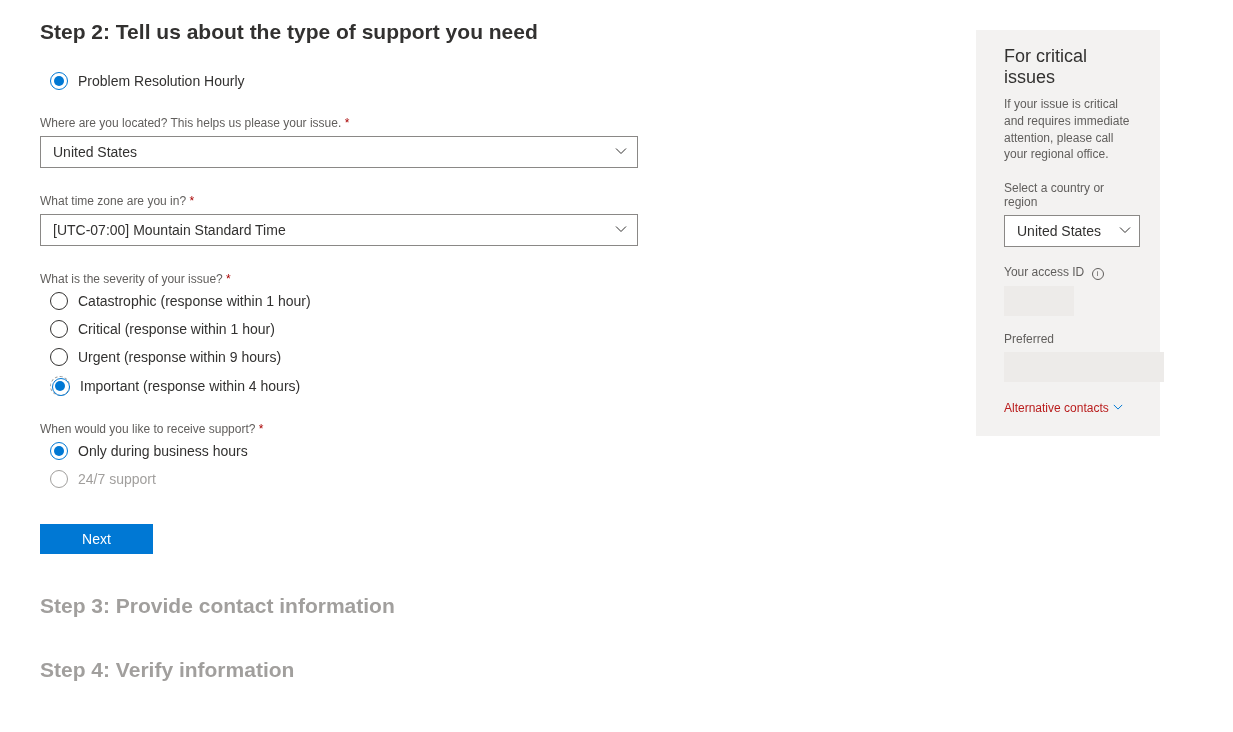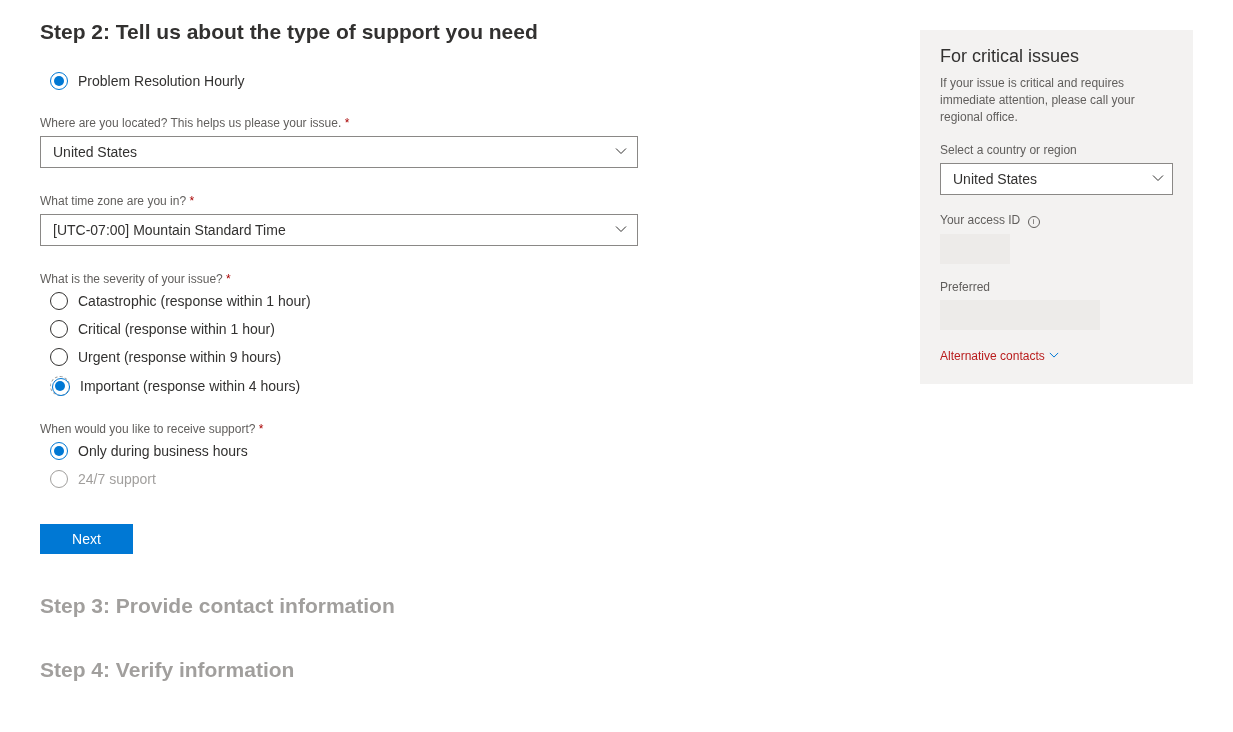--- a/index.html
+++ b/index.html
@@ -16,23 +16,23 @@
     .page-container {
       display: flex;
       gap: 56px;
       max-width: 1160px;
     }
     .main-content {
       flex: 1;
       max-width: 880px;
     }
     .sidebar {
-      width: 273px;
+      width: 184px;
       background: #f3f2f1;
-      padding: 16px 20px 20px 20px;
+      padding: 16px 20px 20px 28px;
       margin-top: 10px;
       align-self: flex-start;
     }
     .step-title {
       font-size: 21px;
       font-weight: 600;
       color: #323130;
       margin-bottom: 28px;
     }
     .step-title-inactive {
@@ -129,21 +129,21 @@
     }
     .dropdown-text {
       font-size: 14px;
       color: #323130;
     }
     .dropdown-chevron {
       font-size: 14px;
       color: #323130;
     }
     .next-button {
-      width: 93px;
+      width: 113px;
       height: 30px;
       background: #0078d4;
       color: #ffffff;
       border: none;
       font-size: 14px;
       cursor: pointer;
       margin-top: 10px;
     }
     .sidebar-title {
       font-size: 18px;

